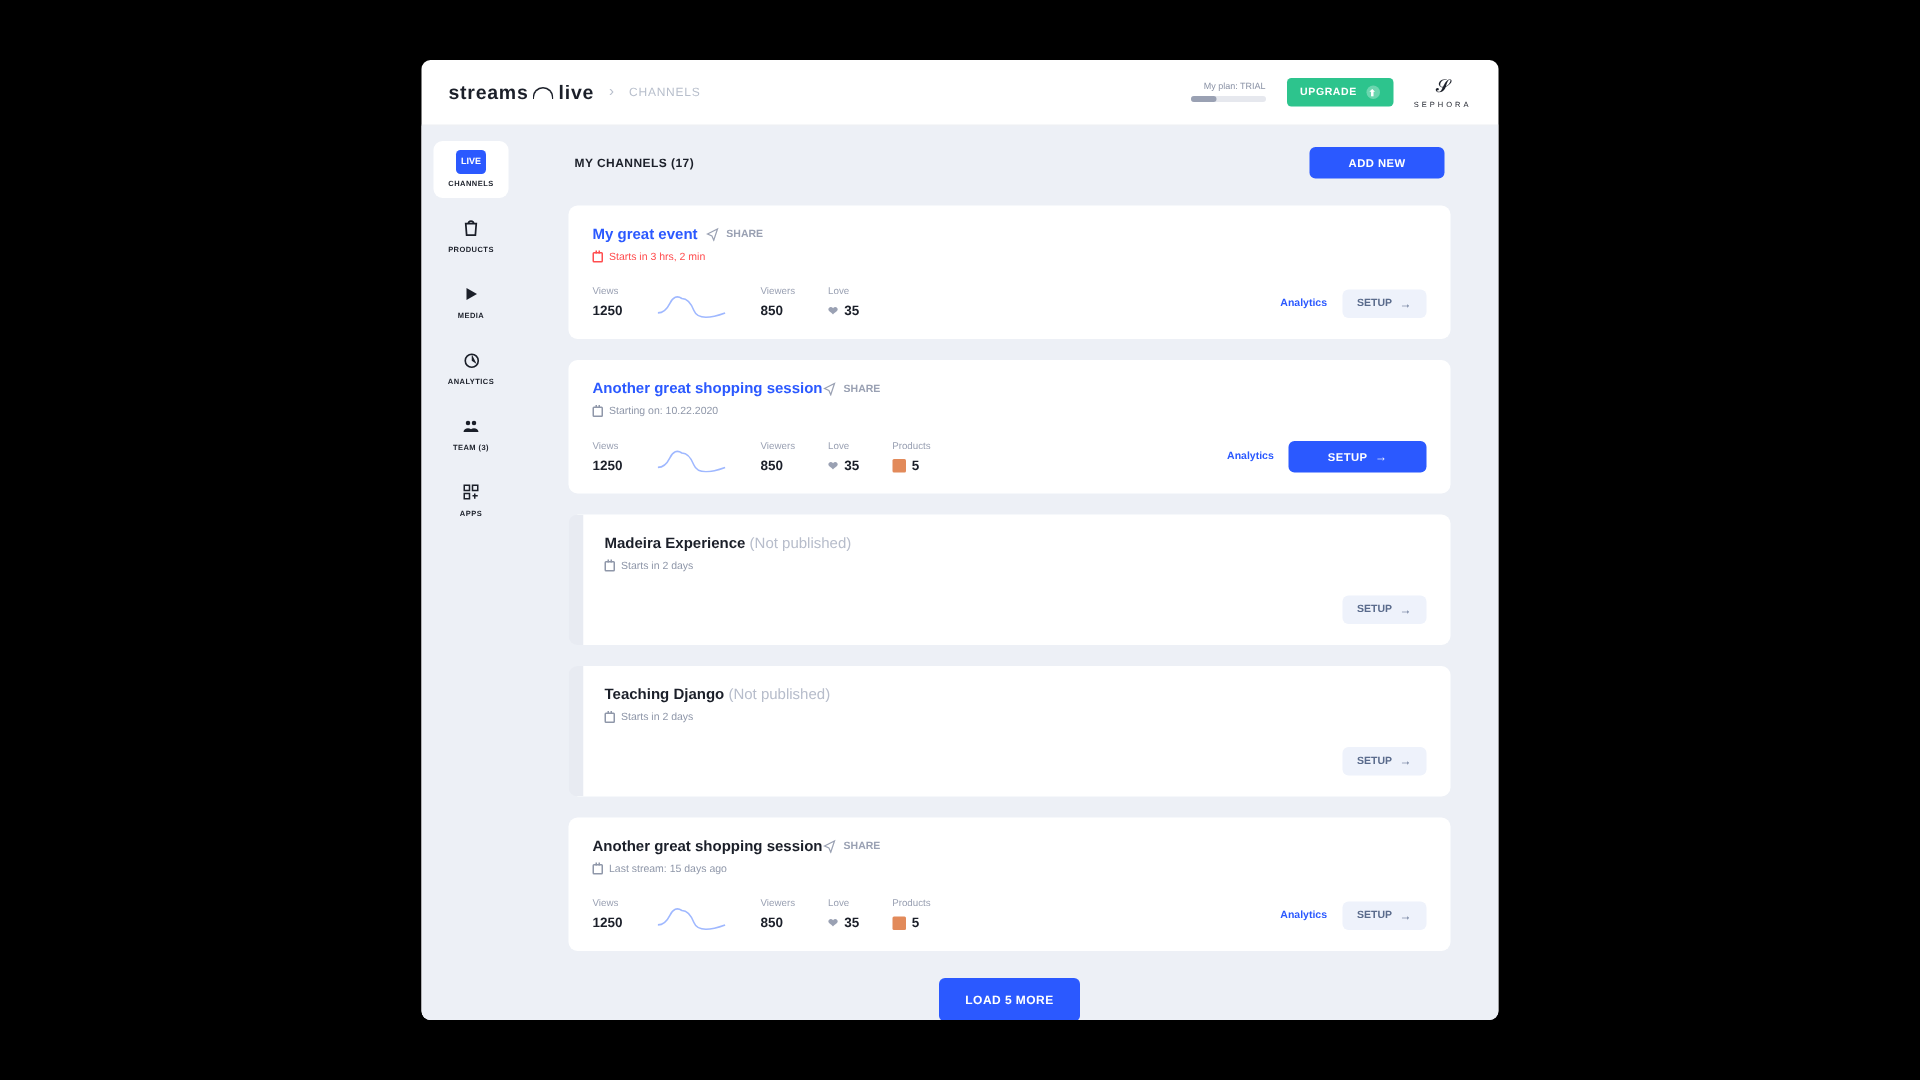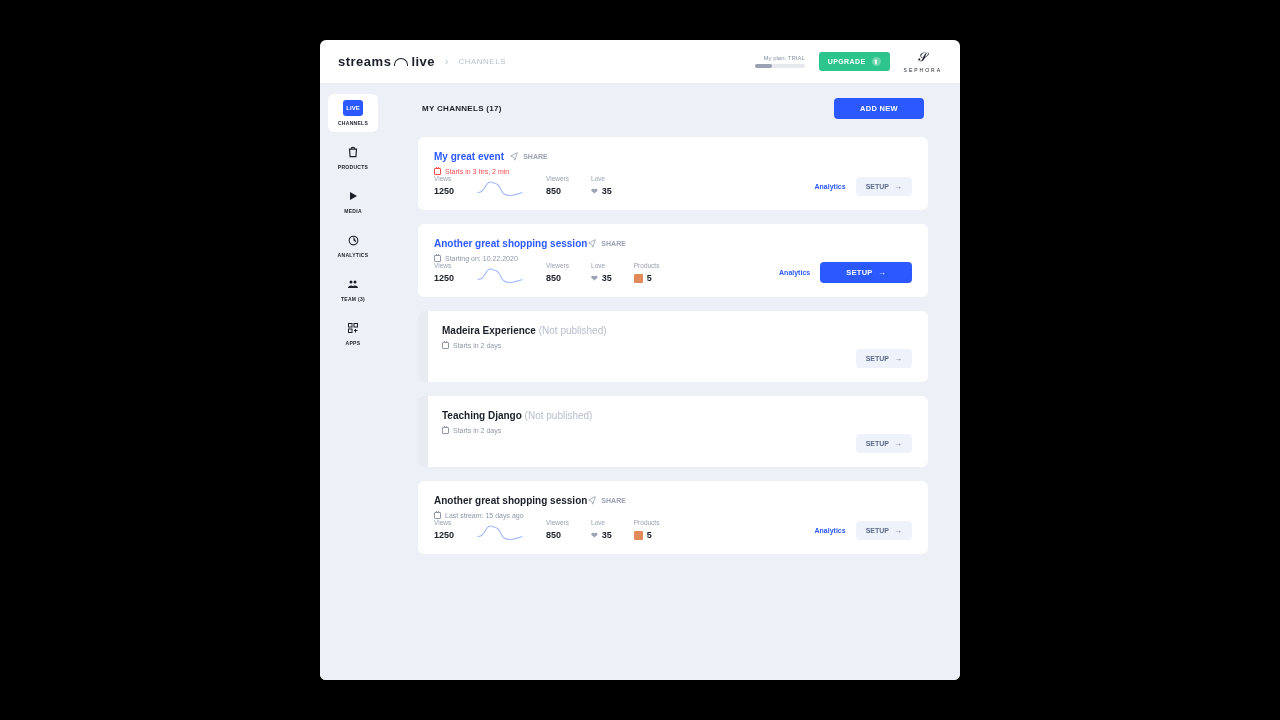--- a/index.html
+++ b/index.html
@@ -1,18 +1,18 @@
 <!DOCTYPE html>
 <html><head>
 <meta charset="utf-8">
 <style>
   *{box-sizing:border-box;margin:0;padding:0;font-family:Arial,Helvetica,sans-serif}
   body{background:#000;display:flex;align-items:center;justify-content:center;height:720px;width:1280px;overflow:hidden}
   .frame{position:relative}
-  .app{width:640px;height:640px;background:#fff;border-radius:6px;position:relative;z-index:2;box-shadow:0 0 0 1px rgba(0,0,0,.05);overflow:hidden;display:flex;flex-direction:column}
+  .app{width:718px;height:640px;background:#fff;border-radius:6px;position:relative;z-index:2;box-shadow:0 0 0 1px rgba(0,0,0,.05);overflow:hidden;display:flex;flex-direction:column}
   
   .topbar{display:flex;align-items:center;justify-content:space-between;padding:10px 18px;border-bottom:1px solid #eef0f4}
   .brand{display:flex;align-items:center;gap:10px}
   .logo{font-weight:700;font-size:13px;letter-spacing:.5px;color:#1b1f29;display:flex;align-items:center;gap:2px}
   .logo .wave{display:inline-block;width:14px;height:8px;position:relative;margin:0 1px}
   .logo .wave::before{content:"";position:absolute;inset:0;border:1.5px solid #1b1f29;border-bottom:none;border-radius:8px 8px 0 0}
   .crumb-sep{color:#b8bfcc;font-size:10px}
   .crumb{font-size:8px;color:#b8bfcc;letter-spacing:.5px}
   .topright{display:flex;align-items:center;gap:14px}
   .plan{display:flex;flex-direction:column;align-items:flex-end;gap:3px}
@@ -46,21 +46,21 @@
   .card-head{display:flex;align-items:flex-start;justify-content:flex-start}
   .title-blue{color:#2b59ff;font-size:10px;font-weight:700}
   .title-dark{color:#1b1f29;font-size:10px;font-weight:700}
   .title-muted{color:#b7bdcb;font-weight:400}
   .meta{display:flex;align-items:center;gap:4px;font-size:7px;margin-top:6px;color:#8f97a9}
   .meta.red{color:#ff4d4f}
   .cal{width:7px;height:7px;border:1px solid currentColor;border-radius:1px;position:relative;display:inline-block}
   .cal::before{content:"";position:absolute;top:-2px;left:1px;right:1px;height:2px;border-left:1px solid currentColor;border-right:1px solid currentColor}
   .share{display:flex;align-items:center;gap:4px;color:#9aa1b3;font-size:7px;font-weight:700;cursor:pointer}
   .share svg{width:10px;height:10px}
-  .stats{display:flex;align-items:flex-end;gap:22px;}
+  .stats{display:flex;align-items:flex-end;gap:22px;margin-top:16px}
   .stat{display:flex;flex-direction:column;gap:4px}
   .stat-label{font-size:6.5px;color:#9aa1b3}
   .stat-val{font-size:9px;font-weight:700;color:#1b1f29;display:flex;align-items:center;gap:4px}
   .spark{width:48px;height:18px}
   .heart{color:#9aa1b3;font-size:8px}
   .bag{width:9px;height:9px;background:#e28a5a;border-radius:1px;display:inline-block}
   .actions{margin-left:auto;display:flex;align-items:center;gap:10px}
   .link{color:#2b59ff;font-size:7px;font-weight:600;cursor:pointer}
   .arrow{font-size:8px}
   .loadmore{display:flex;justify-content:center;margin:18px 0 26px}
@@ -358,17 +358,22 @@
                   <span class="link">Analytics</span>
                   <button class="btn btn-soft">
                     <span>SETUP</span>
                     <span class="arrow">→</span>
                   </button>
                 </div>
               </div>
             </div>
           </div>
 
+        <div class="loadmore">
+          <button class="btn btn-primary big">
+            <span>LOAD 5 MORE</span>
+          </button>
+        </div>
 
       </div>
     </div>
   </div>
 </div>
 
 </body></html>

